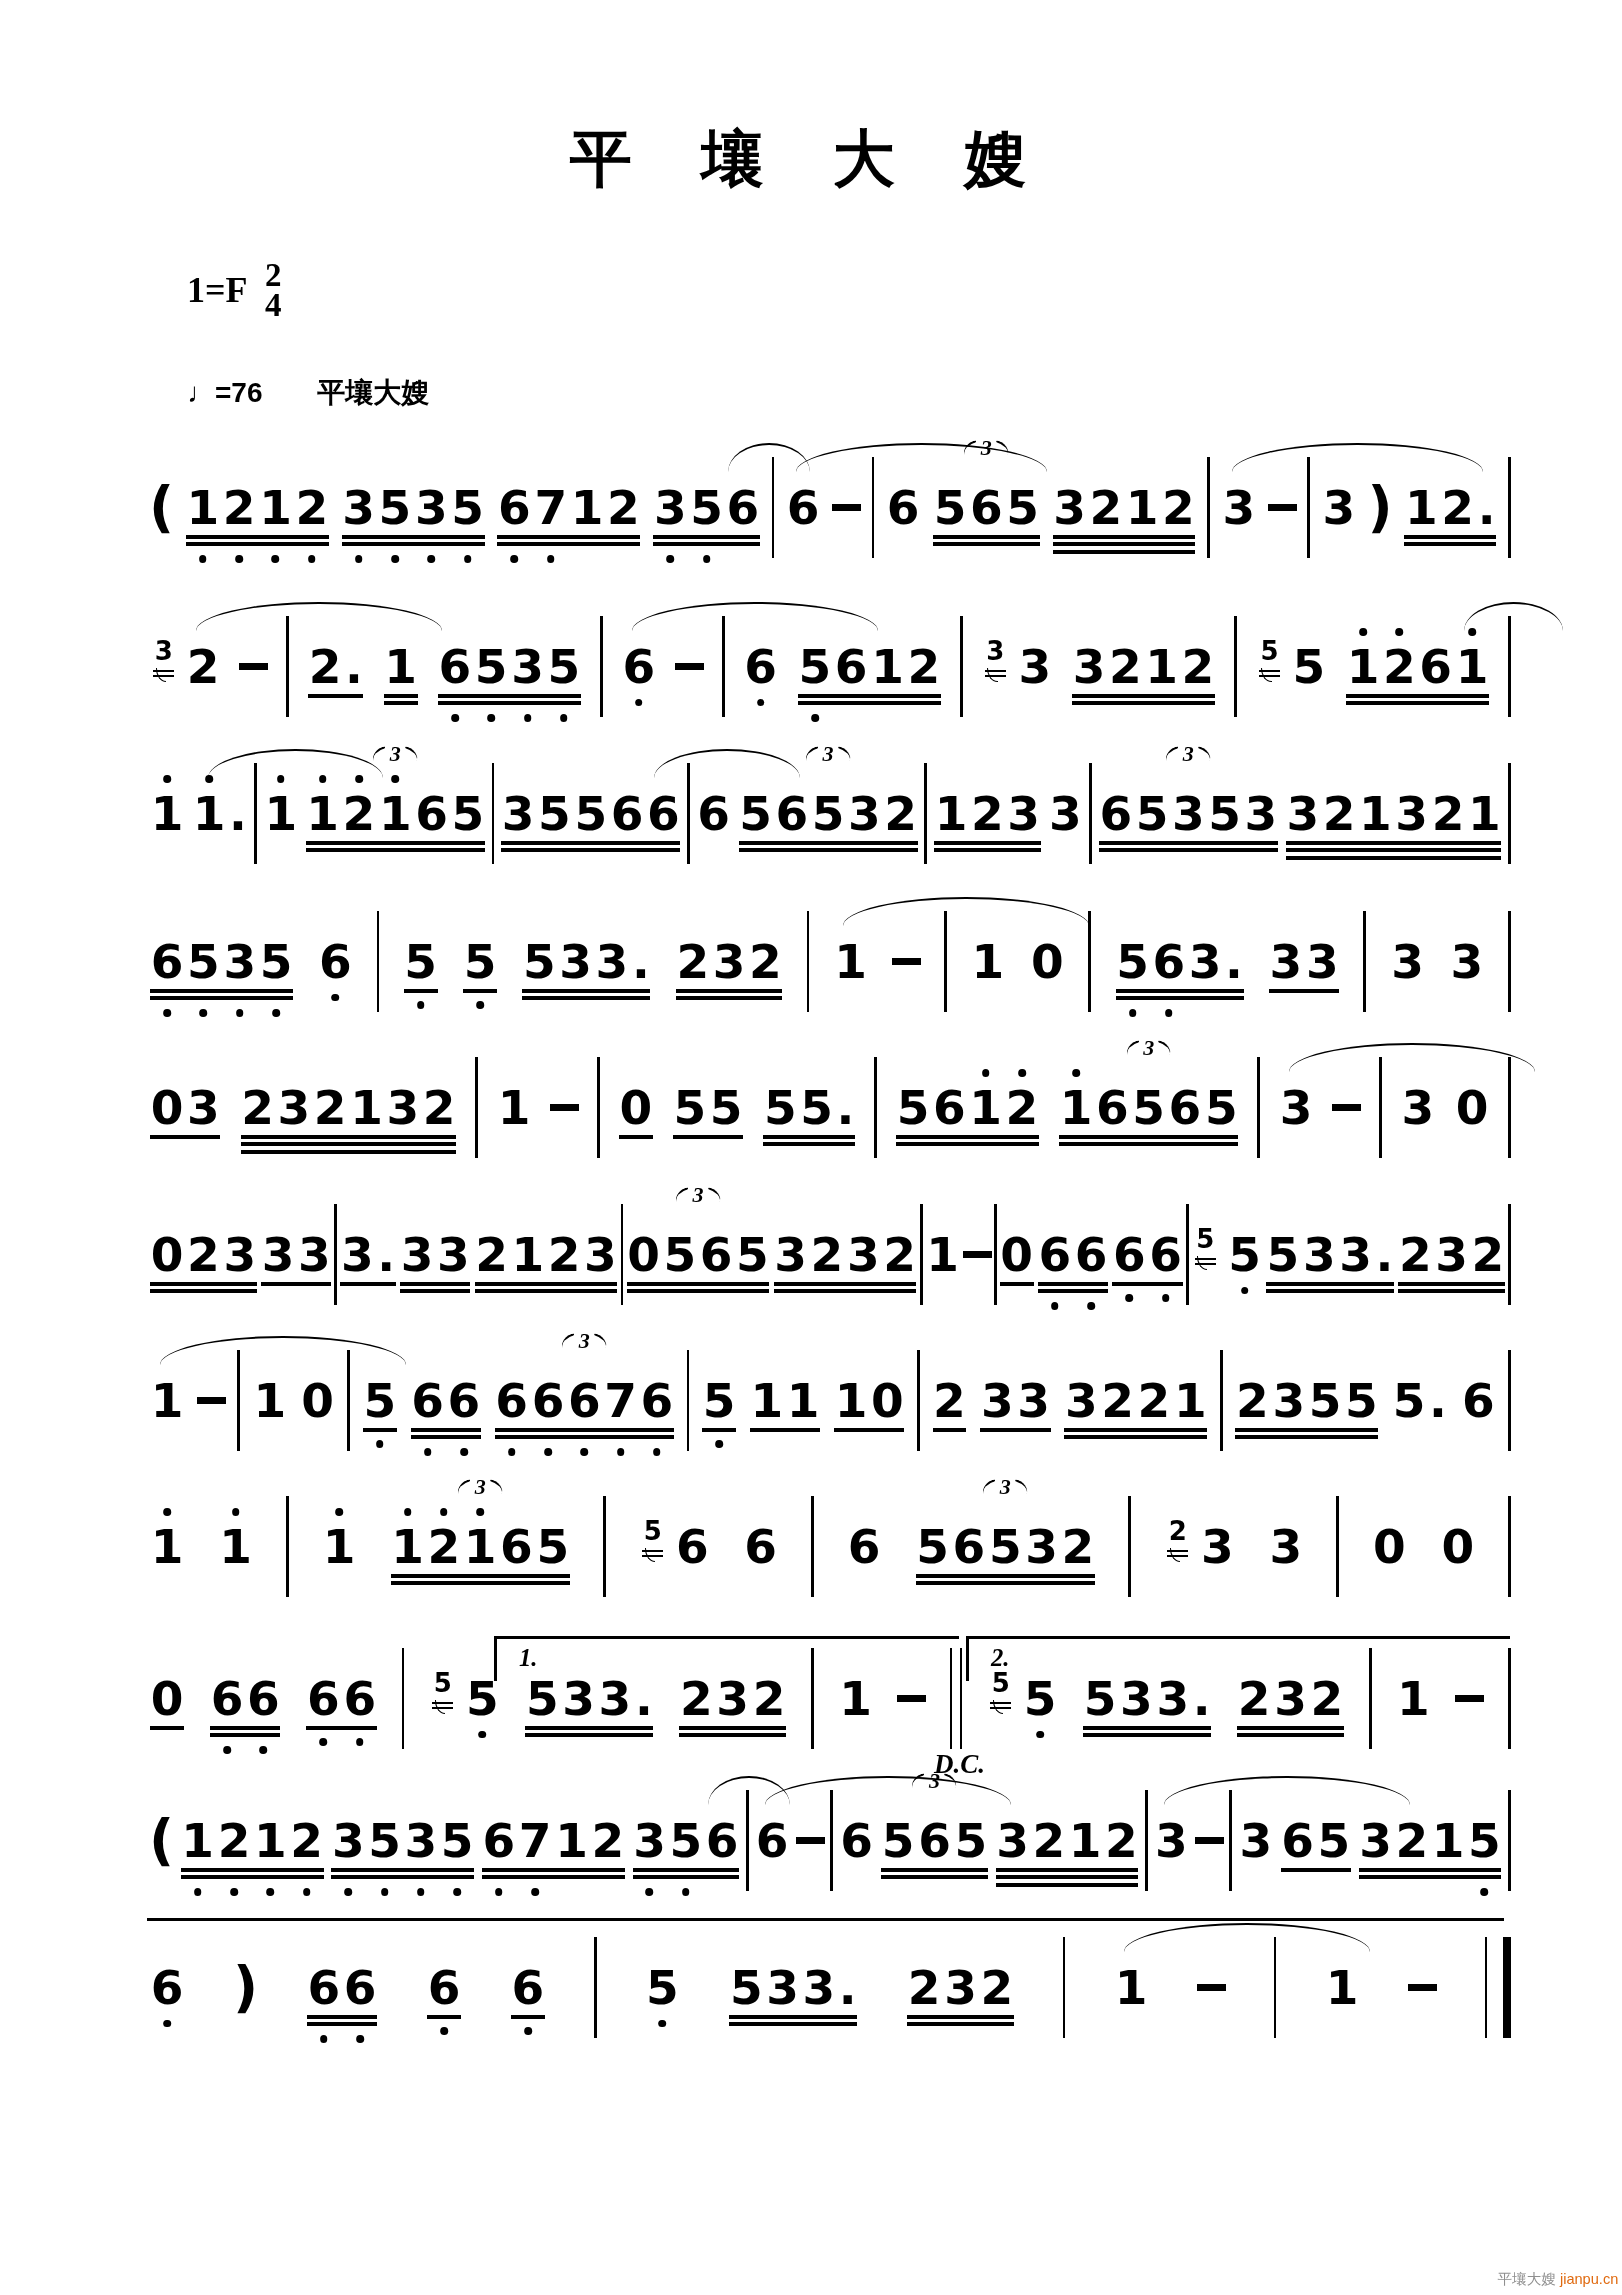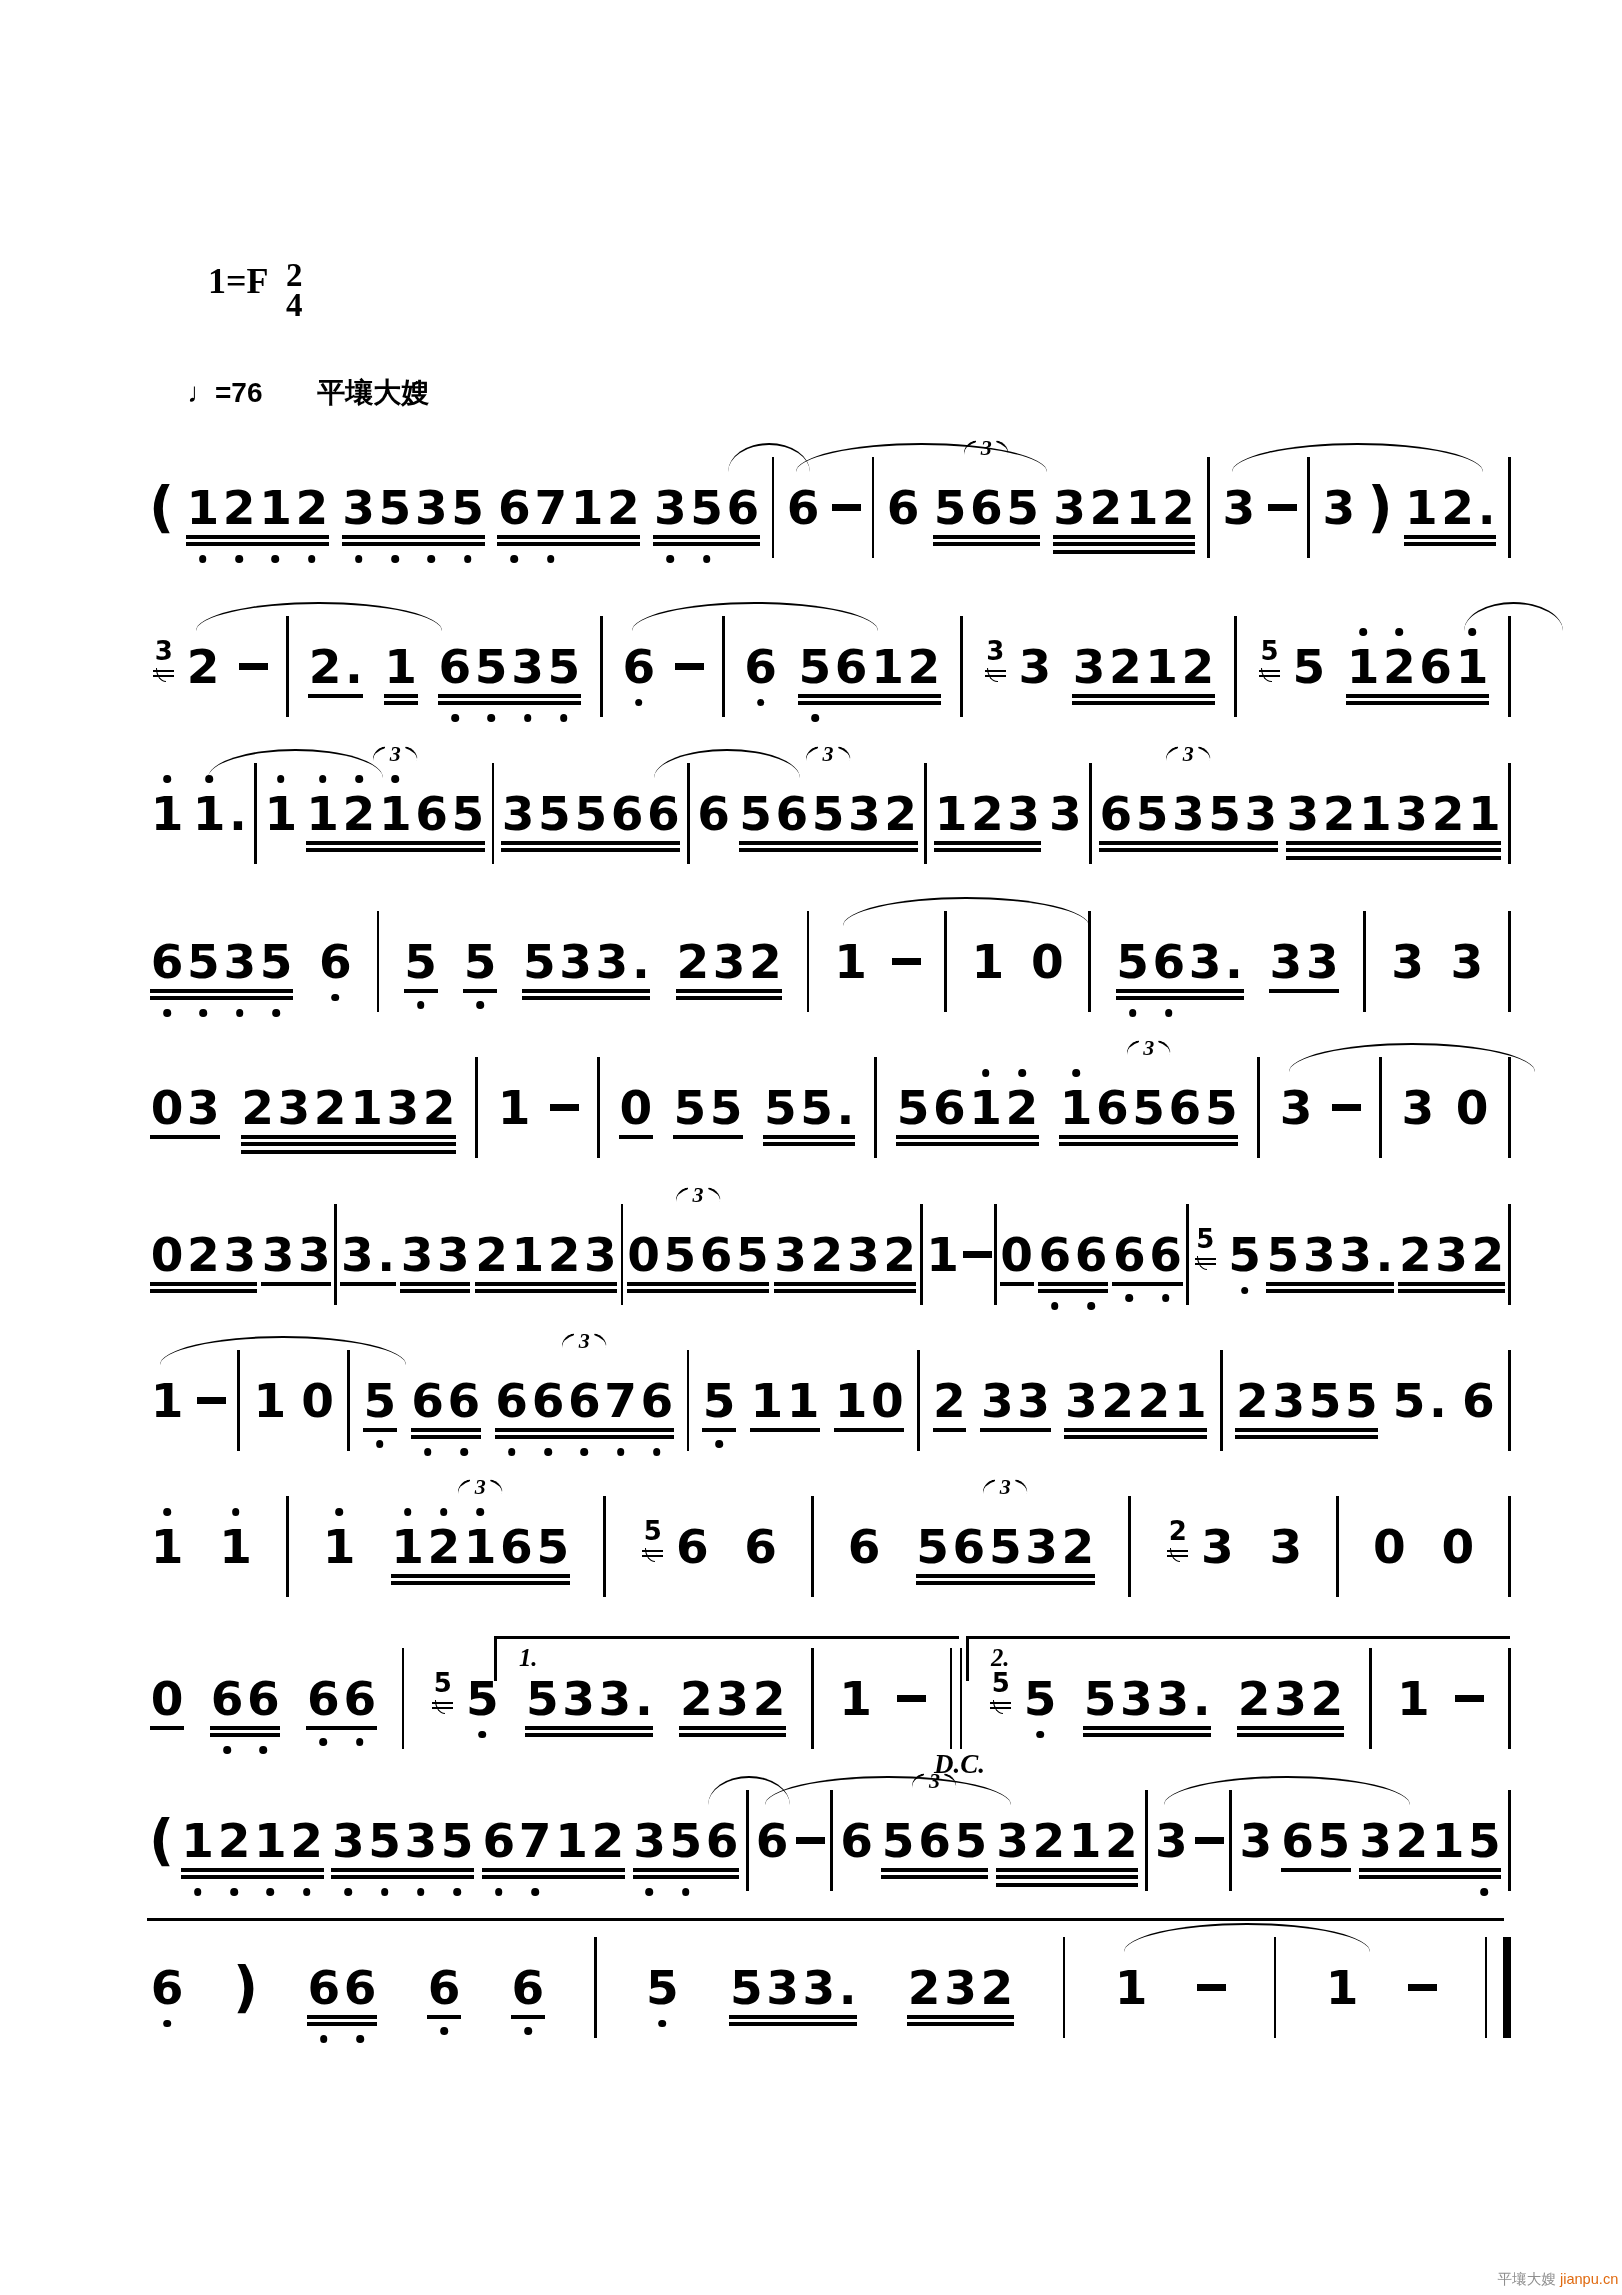--- a/index.html
+++ b/index.html
@@ -1,21 +1,21 @@
 <!DOCTYPE html>
 <html style="font-size:9.4px"><head>
 <meta charset="utf-8">
 <style>
   html,body{margin:0;padding:0;background:#ffffff;}
   .page{position:relative;width:1623px;height:2295px;background:#ffffff;color:#000;
         font-family:"Liberation Sans",sans-serif;overflow:hidden;}
   .title{position:absolute;top:117px;left:0;width:100%;text-align:center;
          font-size:62px;font-weight:bold;letter-spacing:27px;font-family:"Liberation Serif",serif;}
-  .keyrow{position:absolute;left:187px;top:260px;display:flex;align-items:flex-start;
-          font-family:"Liberation Serif",serif;font-size:36px;font-weight:bold;margin-left:21px;}
+  .keyrow{position:absolute;left:187px;top:260px;display:flex;align-items:center;
+          font-family:"Liberation Serif",serif;font-size:36px;font-weight:bold;}
   .meter{display:inline-flex;flex-direction:column;margin-left:17.5px;line-height:0.92;
          font-size:33px;text-align:center;}
   .tempo{position:absolute;left:187px;top:374px;font-size:28px;font-weight:bold;}
   .genre{margin-left:47px;}
   .credits{position:absolute;right:193px;top:270px;text-align:right;font-size:29px;line-height:1.3;}
   .footer{position:absolute;top:2166px;left:0;width:100%;text-align:center;font-size:35px;font-weight:bold;}
   .watermark{position:absolute;right:4.7px;bottom:5.8px;font-size:14.6px;color:#8f8f8f;}
   .wm-link{color:#e06a10;}
 
   
@@ -53,20 +53,21 @@
           font-family:"Liberation Serif",serif;}
   .hline{position:absolute;border-top:3.5px solid #000;}
   .dc{position:absolute;font-size:27px;font-style:italic;font-weight:bold;
       font-family:"Liberation Serif",serif;}
 </style>
 </head>
 <body>
 
 <div class="page">
 
+  <div class="title">平 壤 大 嫂</div>
 
   <div class="keyrow">
     <span>1=F</span>
     <span class="meter">
       <span>2</span>
       <span>4</span>
     </span>
   </div>
 
   <div class="tempo">

